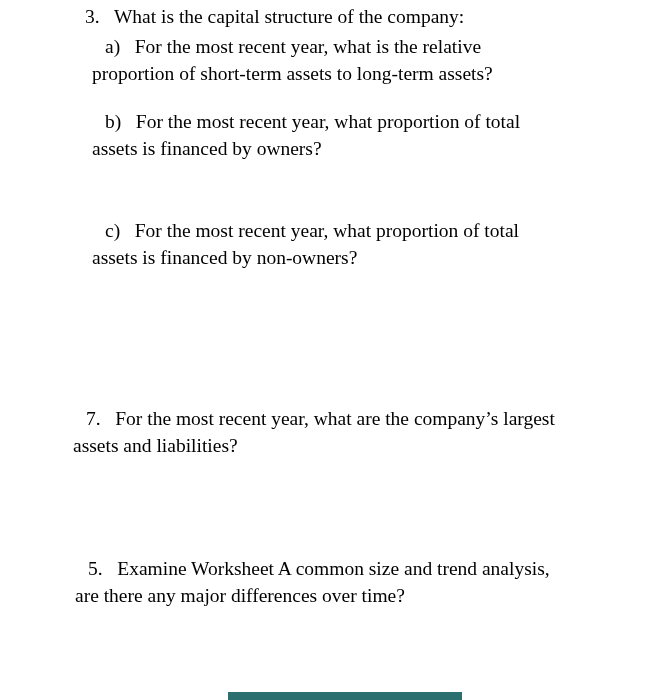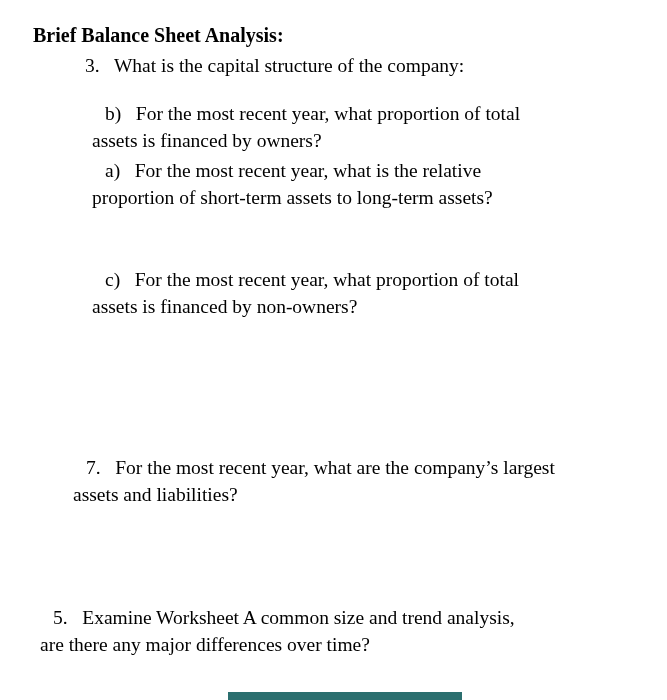--- a/index.html
+++ b/index.html
@@ -27,44 +27,43 @@
     font-size: 19.5px;
     line-height: 27.5px;
     margin: 0;
     white-space: pre-wrap;
   }
   .q3 { margin-left: 85px; margin-top: 3px; }
   .qa { margin-left: 92px; text-indent: 13px; margin-top: 2px; }
   .qb { margin-left: 92px; text-indent: 13px; margin-top: 20px; }
   .qc { margin-left: 92px; text-indent: 13px; margin-top: 54px; }
   .q4 { margin-left: 73px; text-indent: 13px; margin-top: 133px; }
-  .q5 { margin-left: 40px; text-indent: 13px; margin-top: 95px; }
+  .q5 { margin-left: 75px; text-indent: 13px; margin-top: 95px; }
   .footer-bar {
     position: absolute;
     left: 228px;
     bottom: 0;
     width: 234px;
     height: 8px;
     background: #2b6f6f;
   }
 </style>
 </head>
 <body>
 
 <div class="page" style="background: rgb(255, 255, 255);">
 
-  <h1 class="heading">Brief Balance Sheet Analysis:</h1>
 
   <p class="q q3">3.   What is the capital structure of the company:</p>
 
+  <p class="q qa">a)   For the most recent year, what is the relative
+proportion of short-term assets to long-term assets?</p>
+
   <p class="q qb">b)   For the most recent year, what proportion of total
 assets is financed by owners?</p>
-
-  <p class="q qa">a)   For the most recent year, what is the relative
-proportion of short-term assets to long-term assets?</p>
 
   <p class="q qc">c)   For the most recent year, what proportion of total
 assets is financed by non-owners?</p>
 
   <p class="q q4">7.   For the most recent year, what are the company’s largest
 assets and liabilities?</p>
 
   <p class="q q5">5.   Examine Worksheet A common size and trend analysis,
 are there any major differences over time?</p>
 

